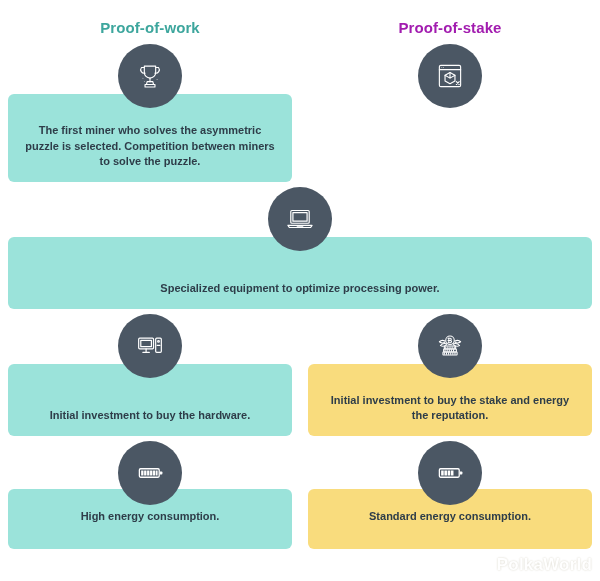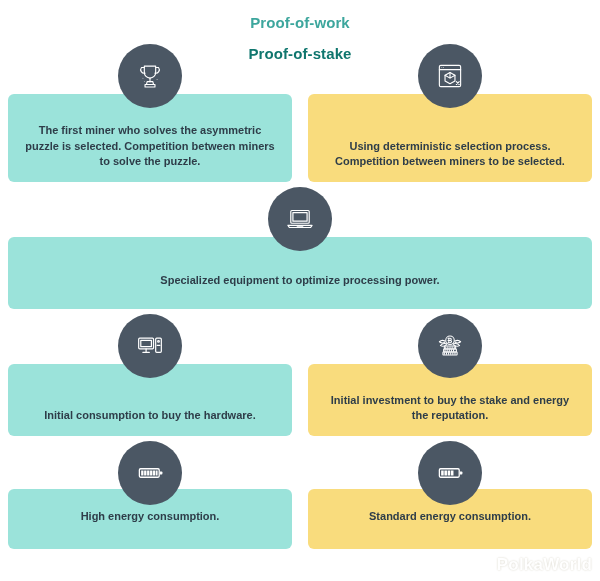--- a/index.html
+++ b/index.html
@@ -22,35 +22,34 @@
   }
 
   
   .headers {
     position: absolute;
     top: 0;
     left: 0;
     width: 600px;
     height: 40px;
     display: flex;
-    flex-direction: column;
   }
   .col-header {
     flex: 1 1 50%;
     display: flex;
     align-items: center;
     justify-content: center;
     font-size: 15px;
     font-weight: bold;
     letter-spacing: 0.1px;
     padding-top: 14px;
     box-sizing: border-box;
   }
   .col-header.pow { color: #3da69d; }
-  .col-header.pos { color: #0f766e; }
+  .col-header.pos { color: #a21caf; }
 
   
   .rows {
     position: absolute;
     top: 40px;
     left: 0;
     width: 600px;
   }
   .row {
     position: relative;
@@ -84,21 +83,21 @@
   .card-text {
     color: #2e3d49;
     font-size: 11px;
     line-height: 1.42;
     font-family: "Liberation Sans", sans-serif;
     font-weight: bold;
   }
 
   
   .row-1 .card { height: 88px; padding-bottom: 12px; }
-  .row-2 .card { height: 72px; padding-bottom: 20px; text-align: center; }
+  .row-2 .card { height: 72px; padding-bottom: 12px; text-align: center; }
   .row-3 .card { height: 72px; padding-bottom: 12px; }
   .row-4 .card { height: 60px; padding-bottom: 24px; }
 
   
   .badge {
     position: absolute;
     left: 50%;
     transform: translateX(-50%);
     width: 64px;
     height: 64px;
@@ -192,23 +191,20 @@
               <svg viewBox="0 0 48 48" fill="none" stroke="#ffffff" stroke-width="1.6" stroke-linecap="round" stroke-linejoin="round">
                 <rect x="9" y="9" width="30" height="30" rx="2"></rect>
                 <path d="M9 15h30"></path>
                 <circle cx="12.5" cy="12" r="0.6" fill="#ffffff" stroke="none"></circle>
                 <circle cx="15" cy="12" r="0.6" fill="#ffffff" stroke="none"></circle>
                 <path d="M24 19l7 4v8l-7 4-7-4v-8z"></path>
                 <path d="M24 19v8m0 0l7-4m-7 4l-7-4"></path>
                 <path d="M33 32l4 4m0-4l-4 4"></path>
               </svg>
             </div>
-            <div class="card yellow">
-              <span class="card-text">Using deterministic selection process. Competition between miners to be selected.</span>
-            </div>
           </div>
         </div>
 
       </div>
     </div>
 
     <div class="row row-2">
       <div class="row-inner">
 
         <div class="cell">
@@ -241,21 +237,21 @@
                 <rect x="8" y="13" width="21" height="15" rx="1.5"></rect>
                 <rect x="11" y="16" width="15" height="9"></rect>
                 <path d="M18.5 28v4"></path>
                 <path d="M14 33h9"></path>
                 <rect x="32" y="13" width="8" height="20" rx="1.5"></rect>
                 <circle cx="36" cy="17.5" r="1.2"></circle>
                 <path d="M34 23h4"></path>
               </svg>
             </div>
             <div class="card teal">
-              <span class="card-text">Initial consumption to buy the hardware.</span>
+              <span class="card-text">Initial investment to buy the hardware.</span>
             </div>
           </div>
         </div>
 
         <div class="cell">
           <div class="cell-stack">
             <div class="badge">
               <svg viewBox="0 0 48 48" fill="none" stroke="#ffffff" stroke-width="1.5" stroke-linecap="round" stroke-linejoin="round">
                 <circle cx="24" cy="16" r="6"></circle>
                 <path d="M22.3 12.8v6.6M21.2 13h3a1.6 1.6 0 0 1 0 3.2h-3m0 0h3.3a1.6 1.6 0 0 1 0 3.2h-3.3"></path>

